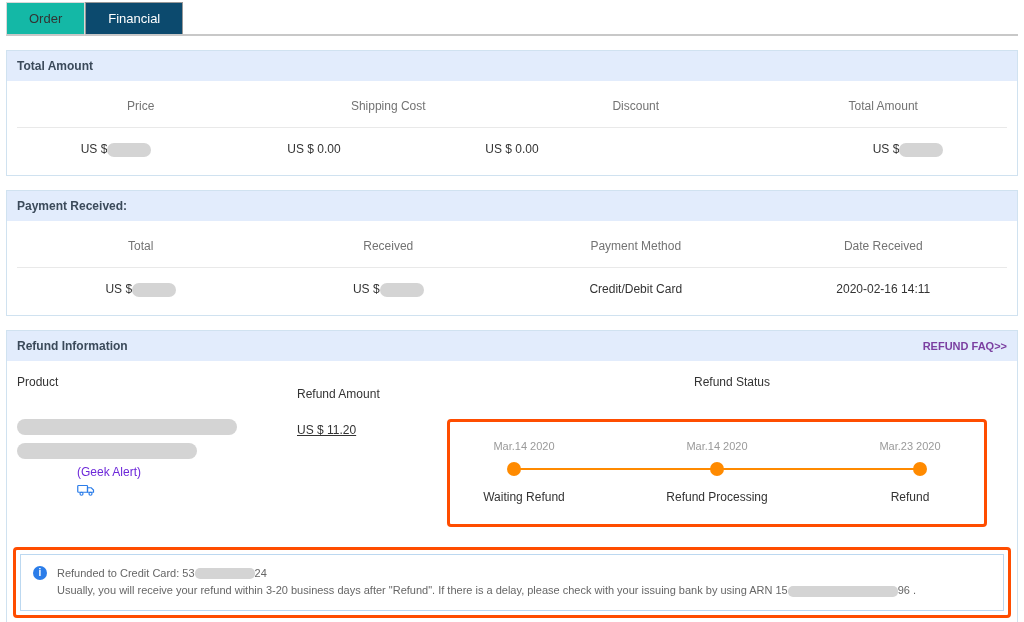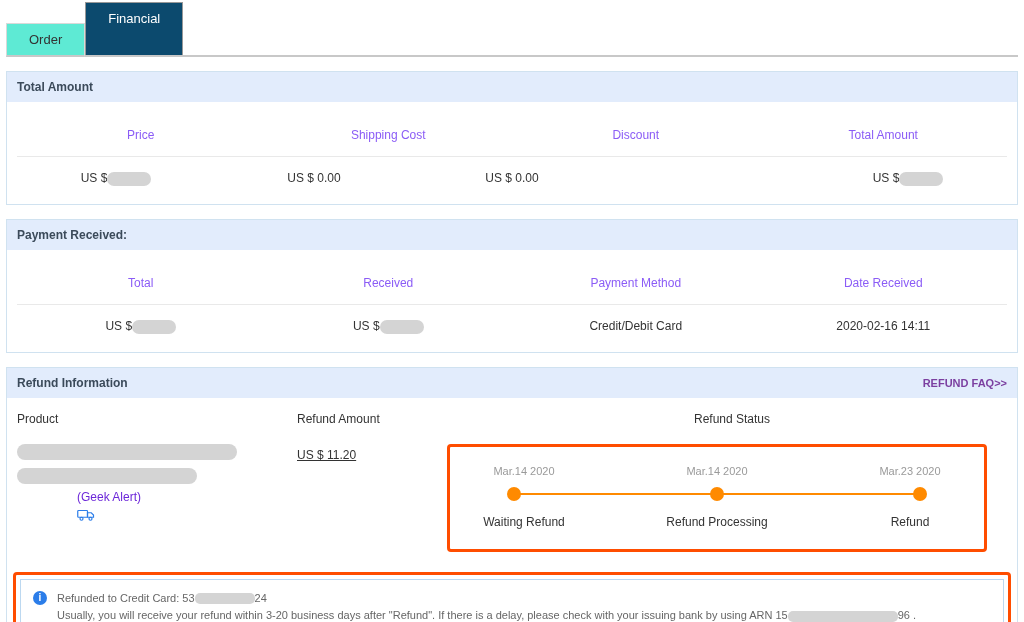--- a/index.html
+++ b/index.html
@@ -26,24 +26,23 @@
     color: #333;
     position: relative;
     cursor: pointer;
   }
   .tab.active {
     background: #0c4a6e;
     color: #fff;
     border-color: #989898;
   }
   .tab.inactive {
-    background: #5eead4;
+    background: #14b8a6;
     border-bottom: 2px solid #c8c8c8;
     margin-bottom: -2px;
-    margin-top: 21px;
   }
 
   
   .section {
     border: 1px solid #d0e2f0;
     margin-bottom: 14px;
   }
   .section-header {
     background: #e2ecfc;
     color: #3b4a5a;
@@ -66,22 +65,22 @@
     padding: 0;
   }
 
   
   .cols-head, .cols-val {
     display: flex;
     padding: 14px 0 10px 0;
   }
   .cols-head {
     border-bottom: 1px solid #e9e9e9;
-    color: #8b5cf6;
-    padding: 26px 0 14px 0;
+    color: #737373;
+    padding: 18px 0 14px 0;
   }
   .cols-val {
     padding: 14px 0 18px 0;
     color: #333;
   }
   .c {
     flex: 1;
     text-align: center;
     font-size: 12px;
   }
@@ -98,21 +97,21 @@
   .red-lg { width: 180px; }
   .red-xl { width: 220px; }
 
   
   .refund-row-head {
     display: flex;
     padding: 14px 10px 14px 10px;
     color: #333;
   }
   .rcol-prod { width: 280px; }
-  .rcol-amt  { width: 160px; text-align: left; }
+  .rcol-amt  { width: 160px; text-align: left; margin-top: 12px; }
   .rcol-stat { flex: 1; text-align: center; }
 
   .refund-row-body {
     display: flex;
     padding: 4px 10px 20px 10px;
     align-items: flex-start;
   }
   .prod-cell { width: 280px; }
   .amt-cell { width: 160px; padding-top: 4px; text-decoration: underline; }
   .status-cell { flex: 1; }

